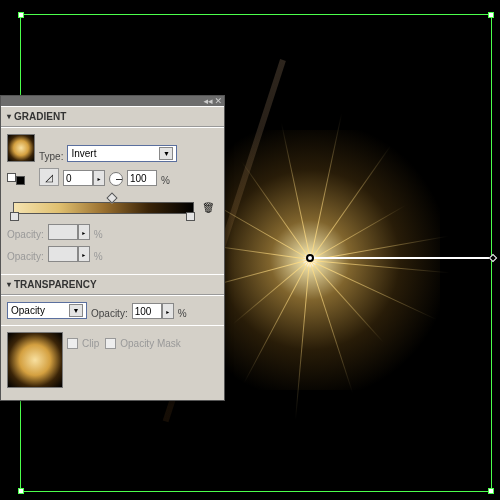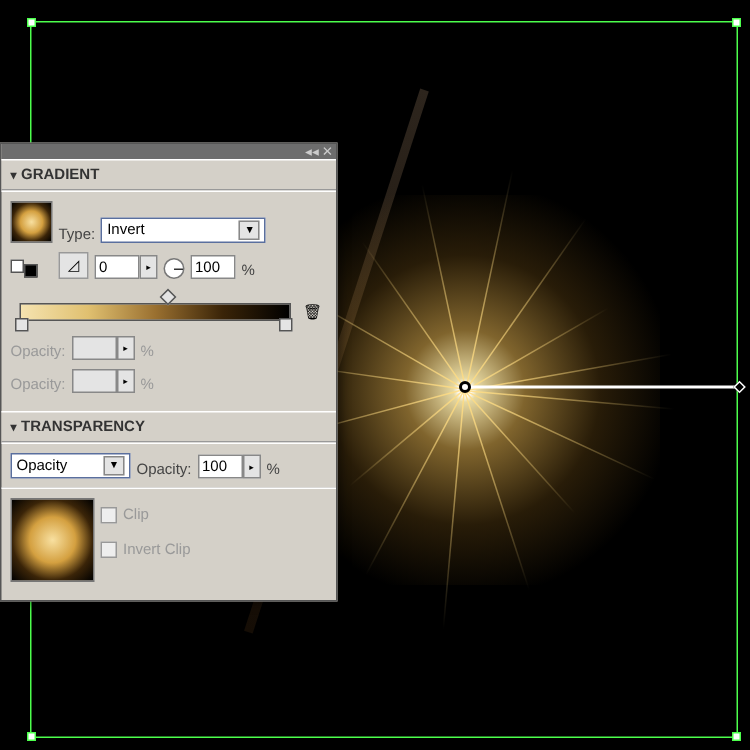--- a/index.html
+++ b/index.html
@@ -158,25 +158,25 @@
       <span class="lbl">Opacity:</span>
       <div class="numbox">
         <input value="100" style="">
         <div class="spin">▸</div>
       </div>
       <span class="lbl">%</span>
     </div>
     <div class="sep"></div>
     <div class="row" style="margin-top:6px;align-items:flex-start">
       <div class="swatch big"></div>
-      <div style="display:flex;flex-direction:column;gap:6px;padding-top:6px">
+      <div style="display:flex;flex-direction:row;gap:6px;padding-top:6px">
         <div class="row">
             <span class="chk"></span>
             <span class="lbl dis">Clip</span>
           </div>
         <div class="row">
             <span class="chk"></span>
-            <span class="lbl dis">Invert Clip</span>
+            <span class="lbl dis">Opacity Mask</span>
           </div>
       </div>
     </div>
   </div>
 </div>
 
 </body></html>

